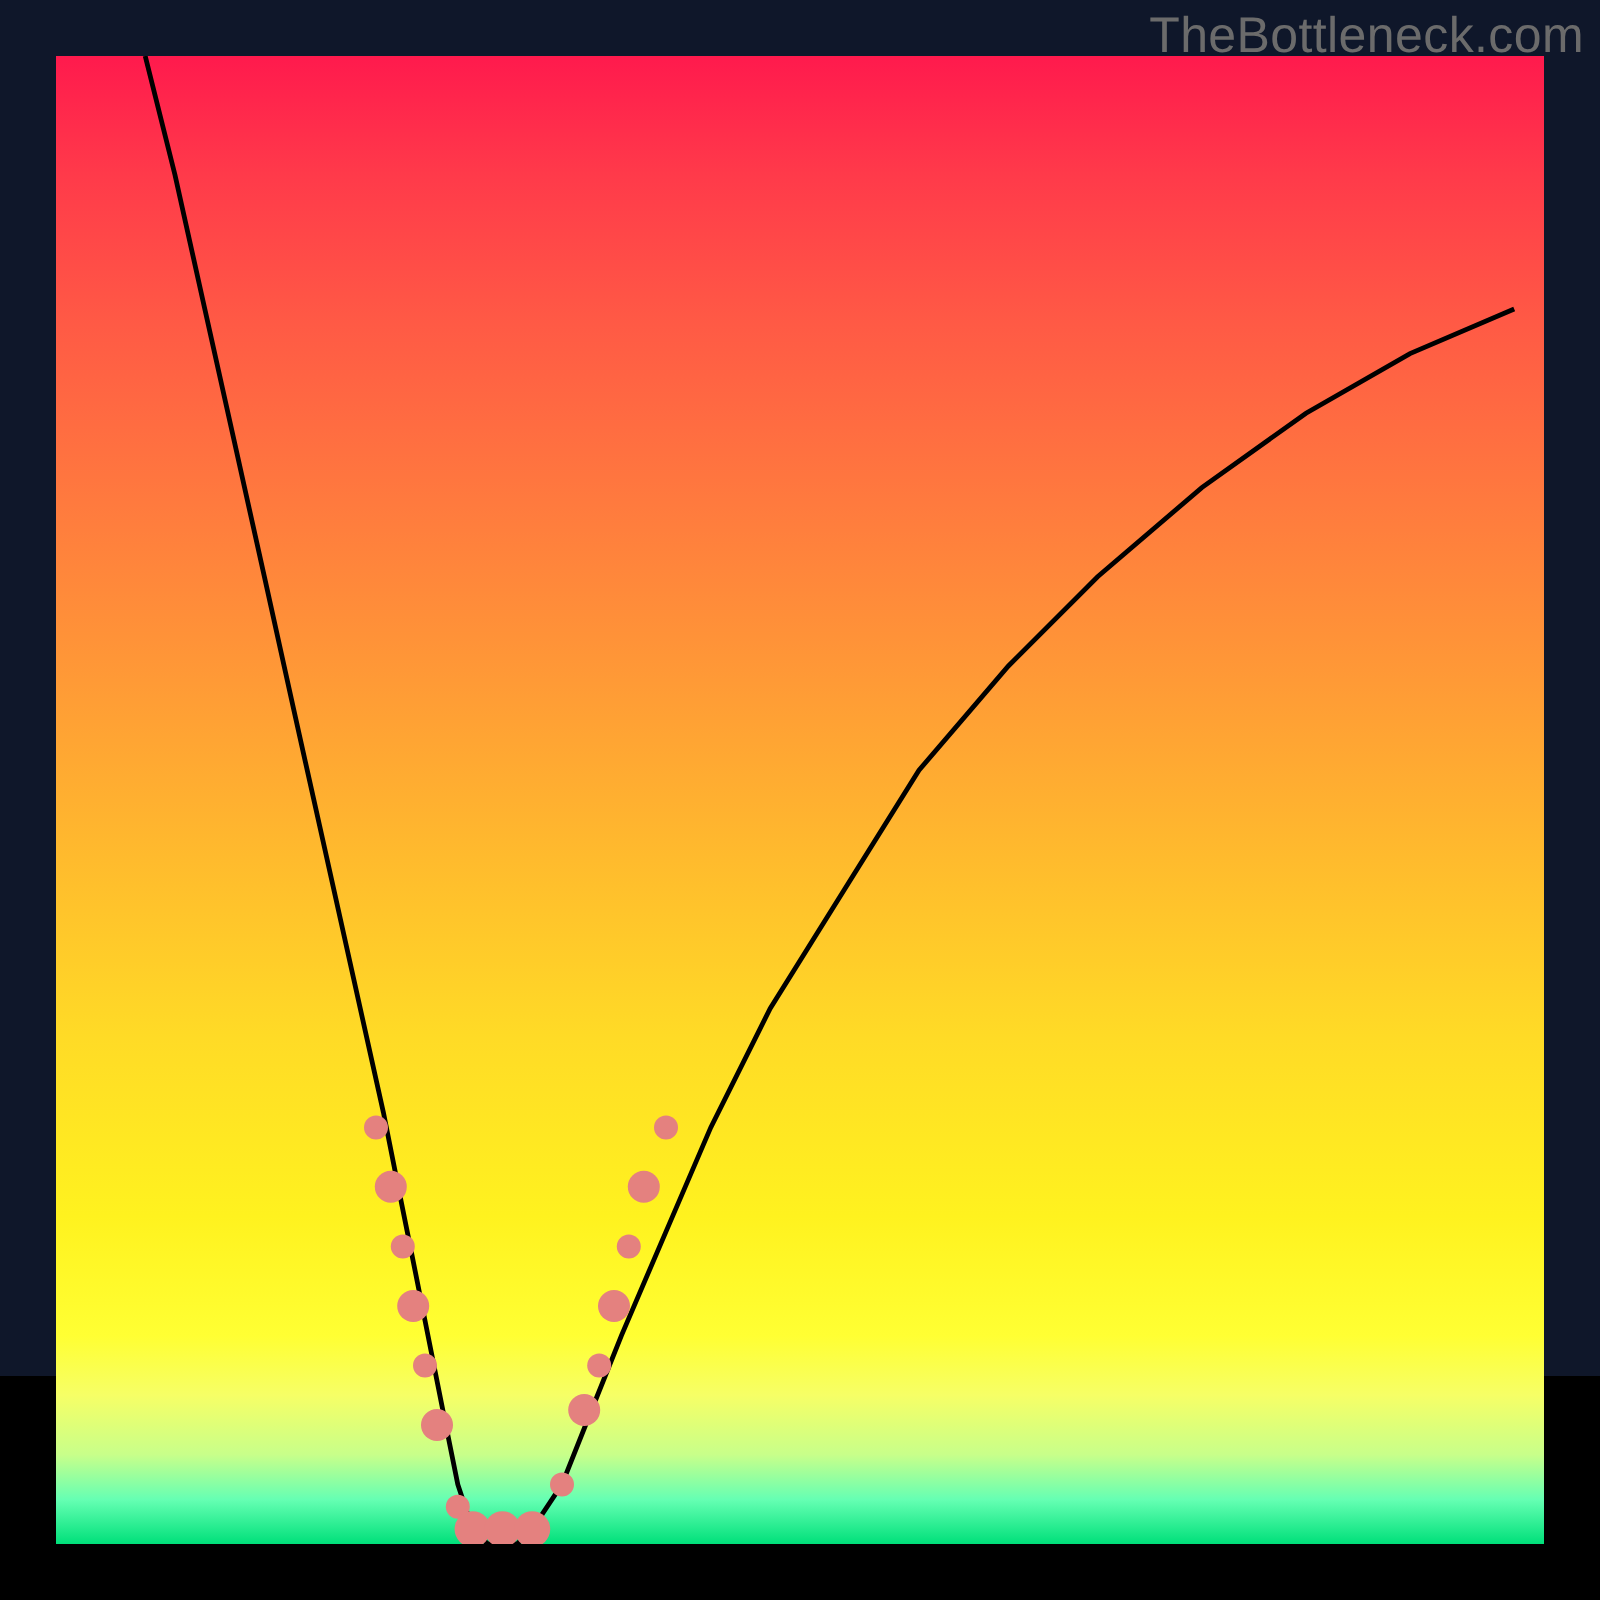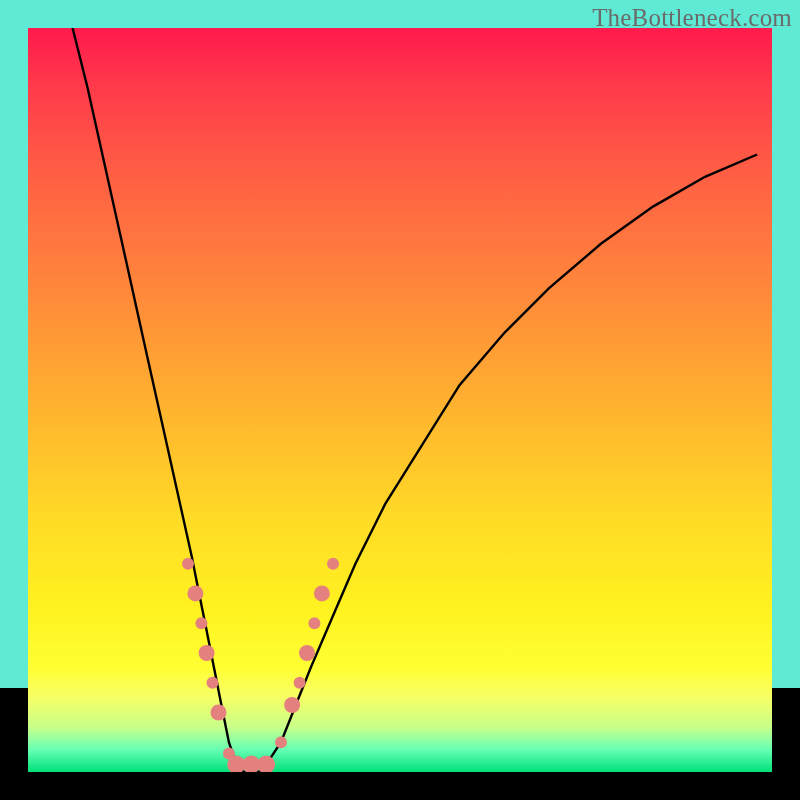--- a/index.html
+++ b/index.html
@@ -10,22 +10,21 @@
     background: #000;
     overflow: hidden;
     font-family: Arial, Helvetica, sans-serif;
   }
   .frame {
     position: absolute;
     left: 0;
     top: 0;
     width: 800px;
     height: 688px;
-    background: #5eead4;
-    font-family: Liberation Serif, serif;
+    background: #0f172a;
   }
   .plot {
     position: absolute;
     left: 28px;
     top: 28px;
     width: 744px;
     height: 744px;
     
     background: linear-gradient(to bottom,
       #ff1a4d 0%,

